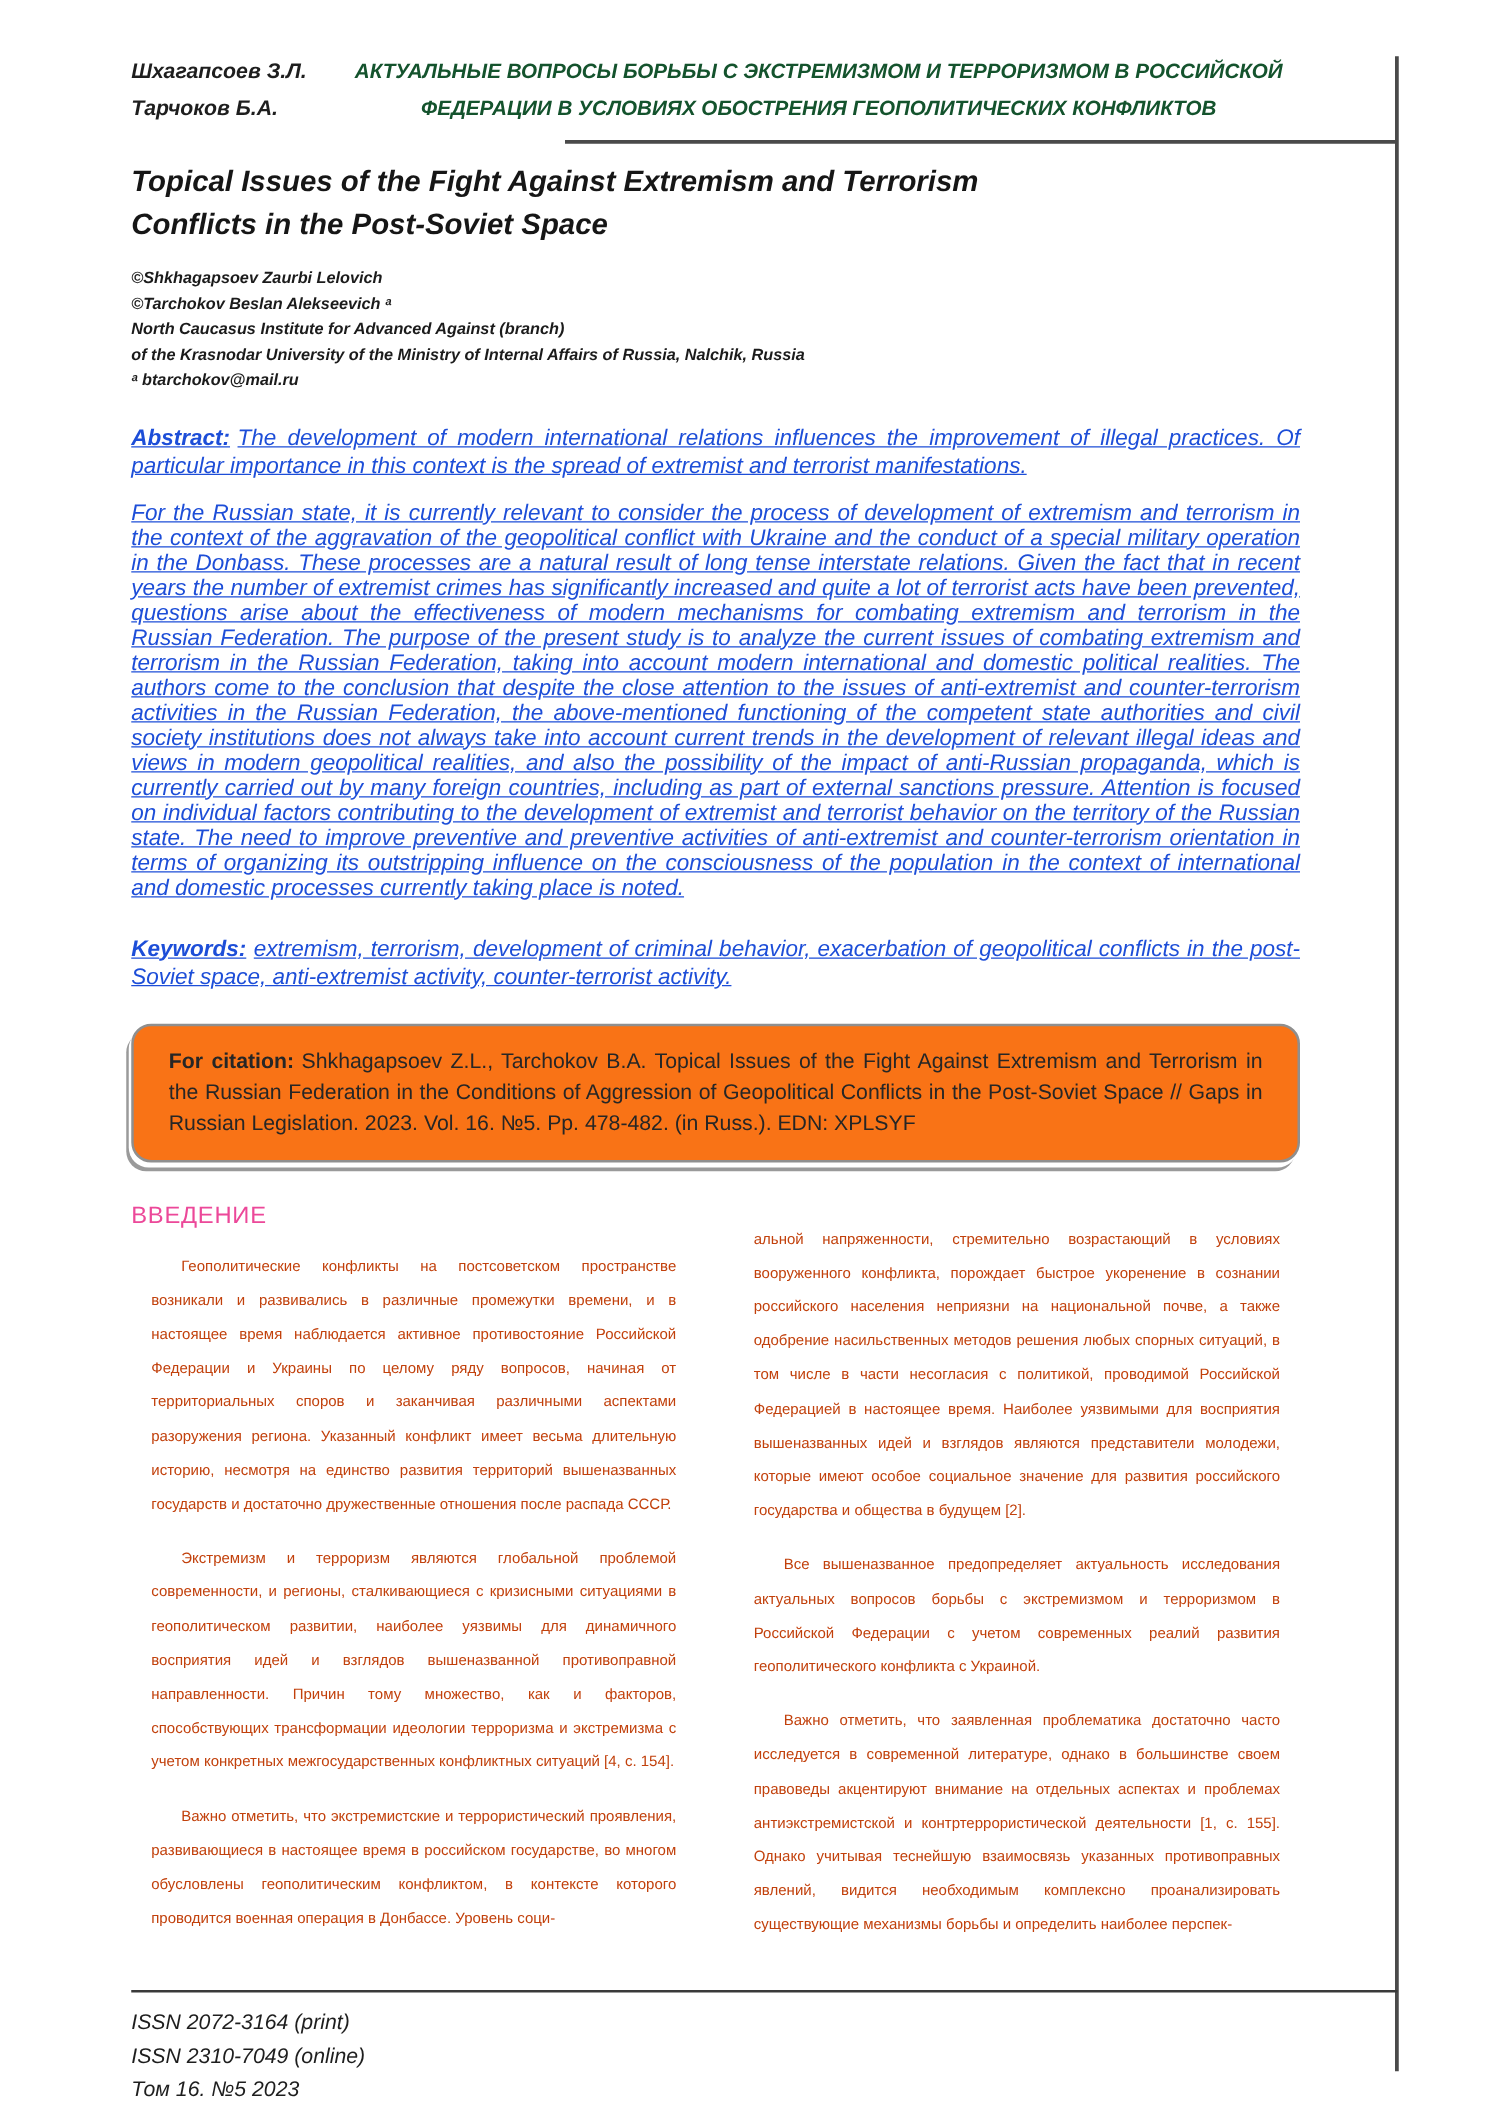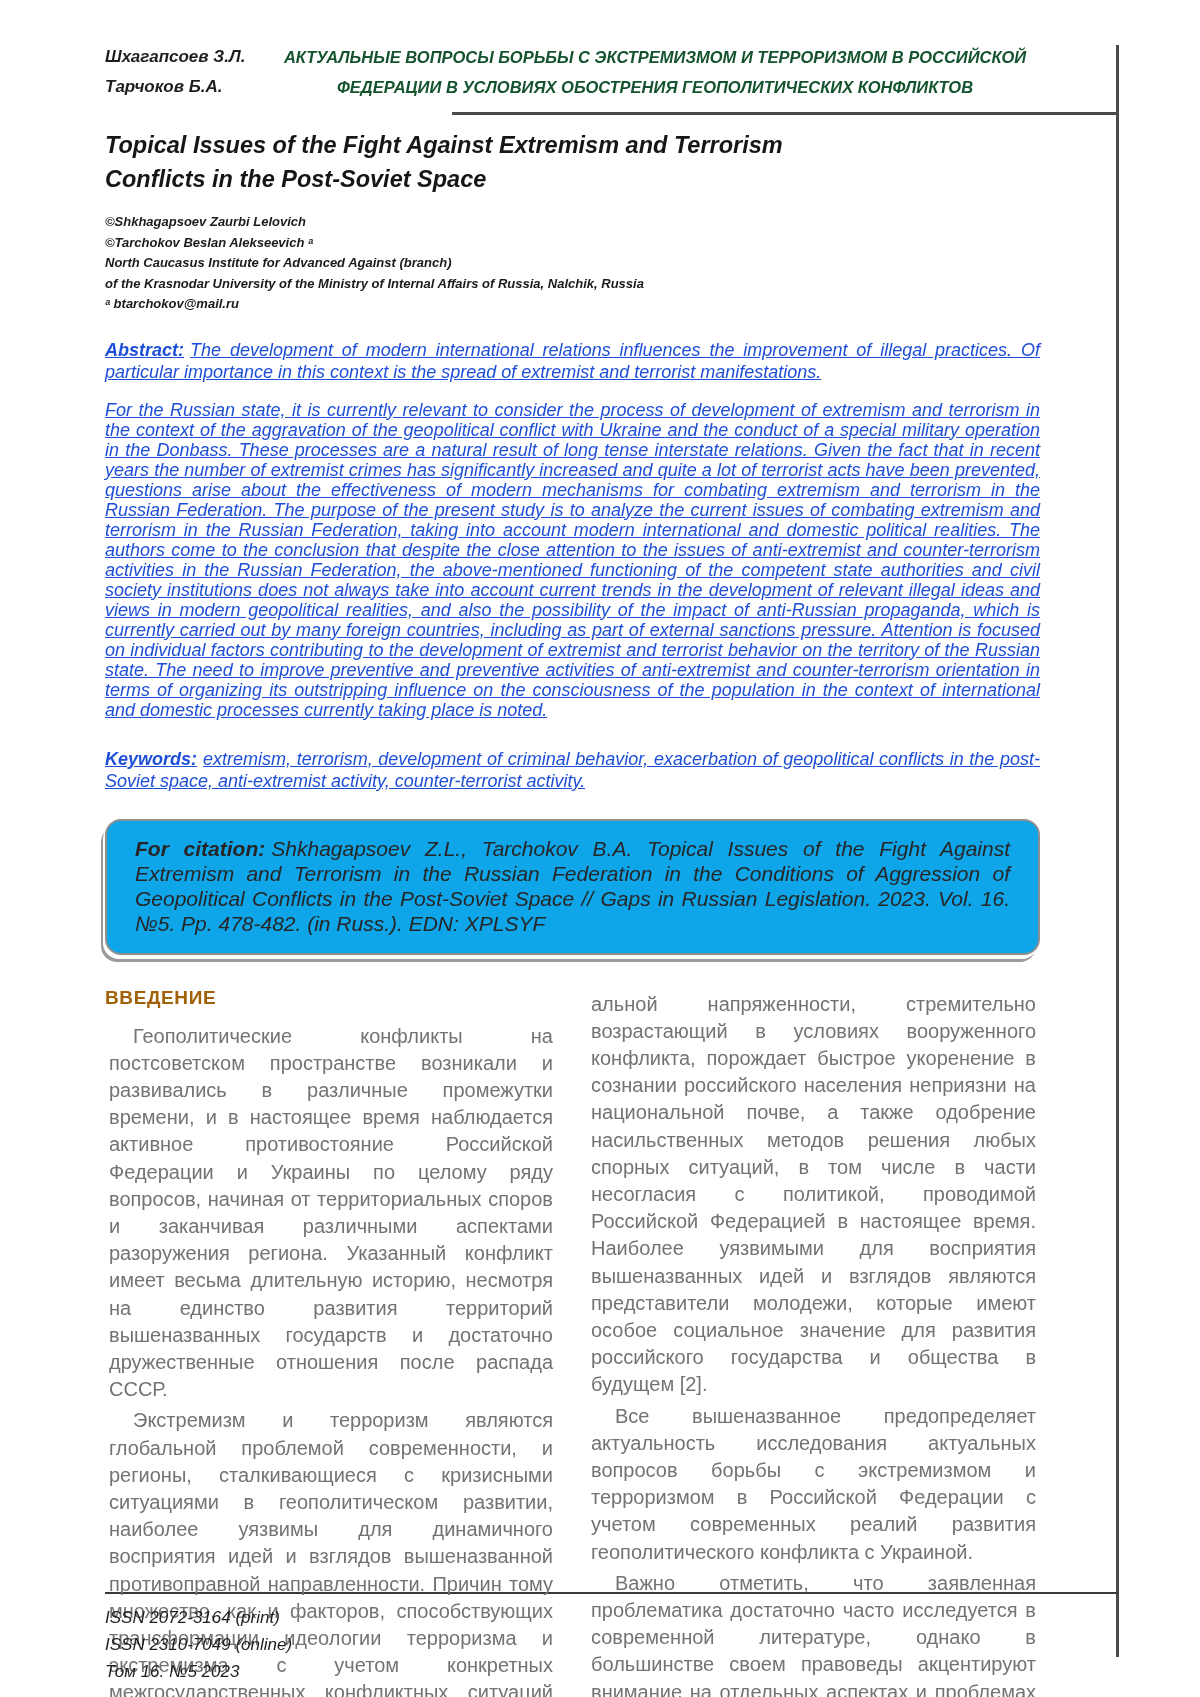--- a/index.html
+++ b/index.html
@@ -26,33 +26,33 @@
   .main{position:absolute;left:105px;top:128px;width:935px;}
   .doc-title{font-weight:bold;font-style:italic;font-size:23.5px;line-height:34px;color:#161616;}
   .authors-block{margin-top:16px;font-weight:bold;font-style:italic;font-size:13px;line-height:20.5px;color:#1b1b1b;}
   .para{font-style:italic;font-size:18px;line-height:20px;text-align:justify;color:#1d4ed8;text-decoration:underline;}
   .abstract{margin-top:24px;line-height:22.5px;}
   .body-en{margin-top:16px;}
   .keywords{margin-top:28px;line-height:22.5px;}
   .lbl{font-weight:bold;margin-right:6px;}
   .citation{
     margin-top:26px;
-    background:#0ea5e9;
+    background:#f97316;
     border:2px solid #8f8f8f;
     border-radius:16px;
     box-shadow:-2px 4px 0 0 #ffffff,-4px 7px 0 0 #9a9a9a;
     padding:15px 28px 17px 28px;
-    font-style:italic;font-size:21px;line-height:25px;text-align:justify;color:#262626;
+    font-size:17px;line-height:25px;text-align:justify;color:#262626;
   }
   
   .columns{margin-top:32px;display:flex;gap:30px;}
   .col-left{width:452px;flex:none;}
   .col-right{flex:1;}
-  .section-heading{font-size:19px;letter-spacing:0.6px;color:#a16207;margin:0 0 14px 0;font-weight:700;}
-  .ru-p{font-size:20px;line-height:27.2px;text-align:justify;color:#737373;margin:4px;}
+  .section-heading{font-size:19px;letter-spacing:0.6px;color:#ec4899;margin:0 0 14px 0;font-weight:400;}
+  .ru-p{font-size:12px;line-height:27.2px;text-align:justify;color:#c2410c;margin:16px;}
   .ru-p.indent{text-indent:24px;}
 
   
   .footer{position:absolute;left:105px;top:1604px;width:1005px;display:flex;justify-content:space-between;align-items:flex-start;font-style:italic;font-size:17px;line-height:27px;color:#1e1e1e;flex-direction:column;}
   .footer .pgnum{margin-left:30px;}
 </style>
 </head>
 <body>
 
 <div class="page">

